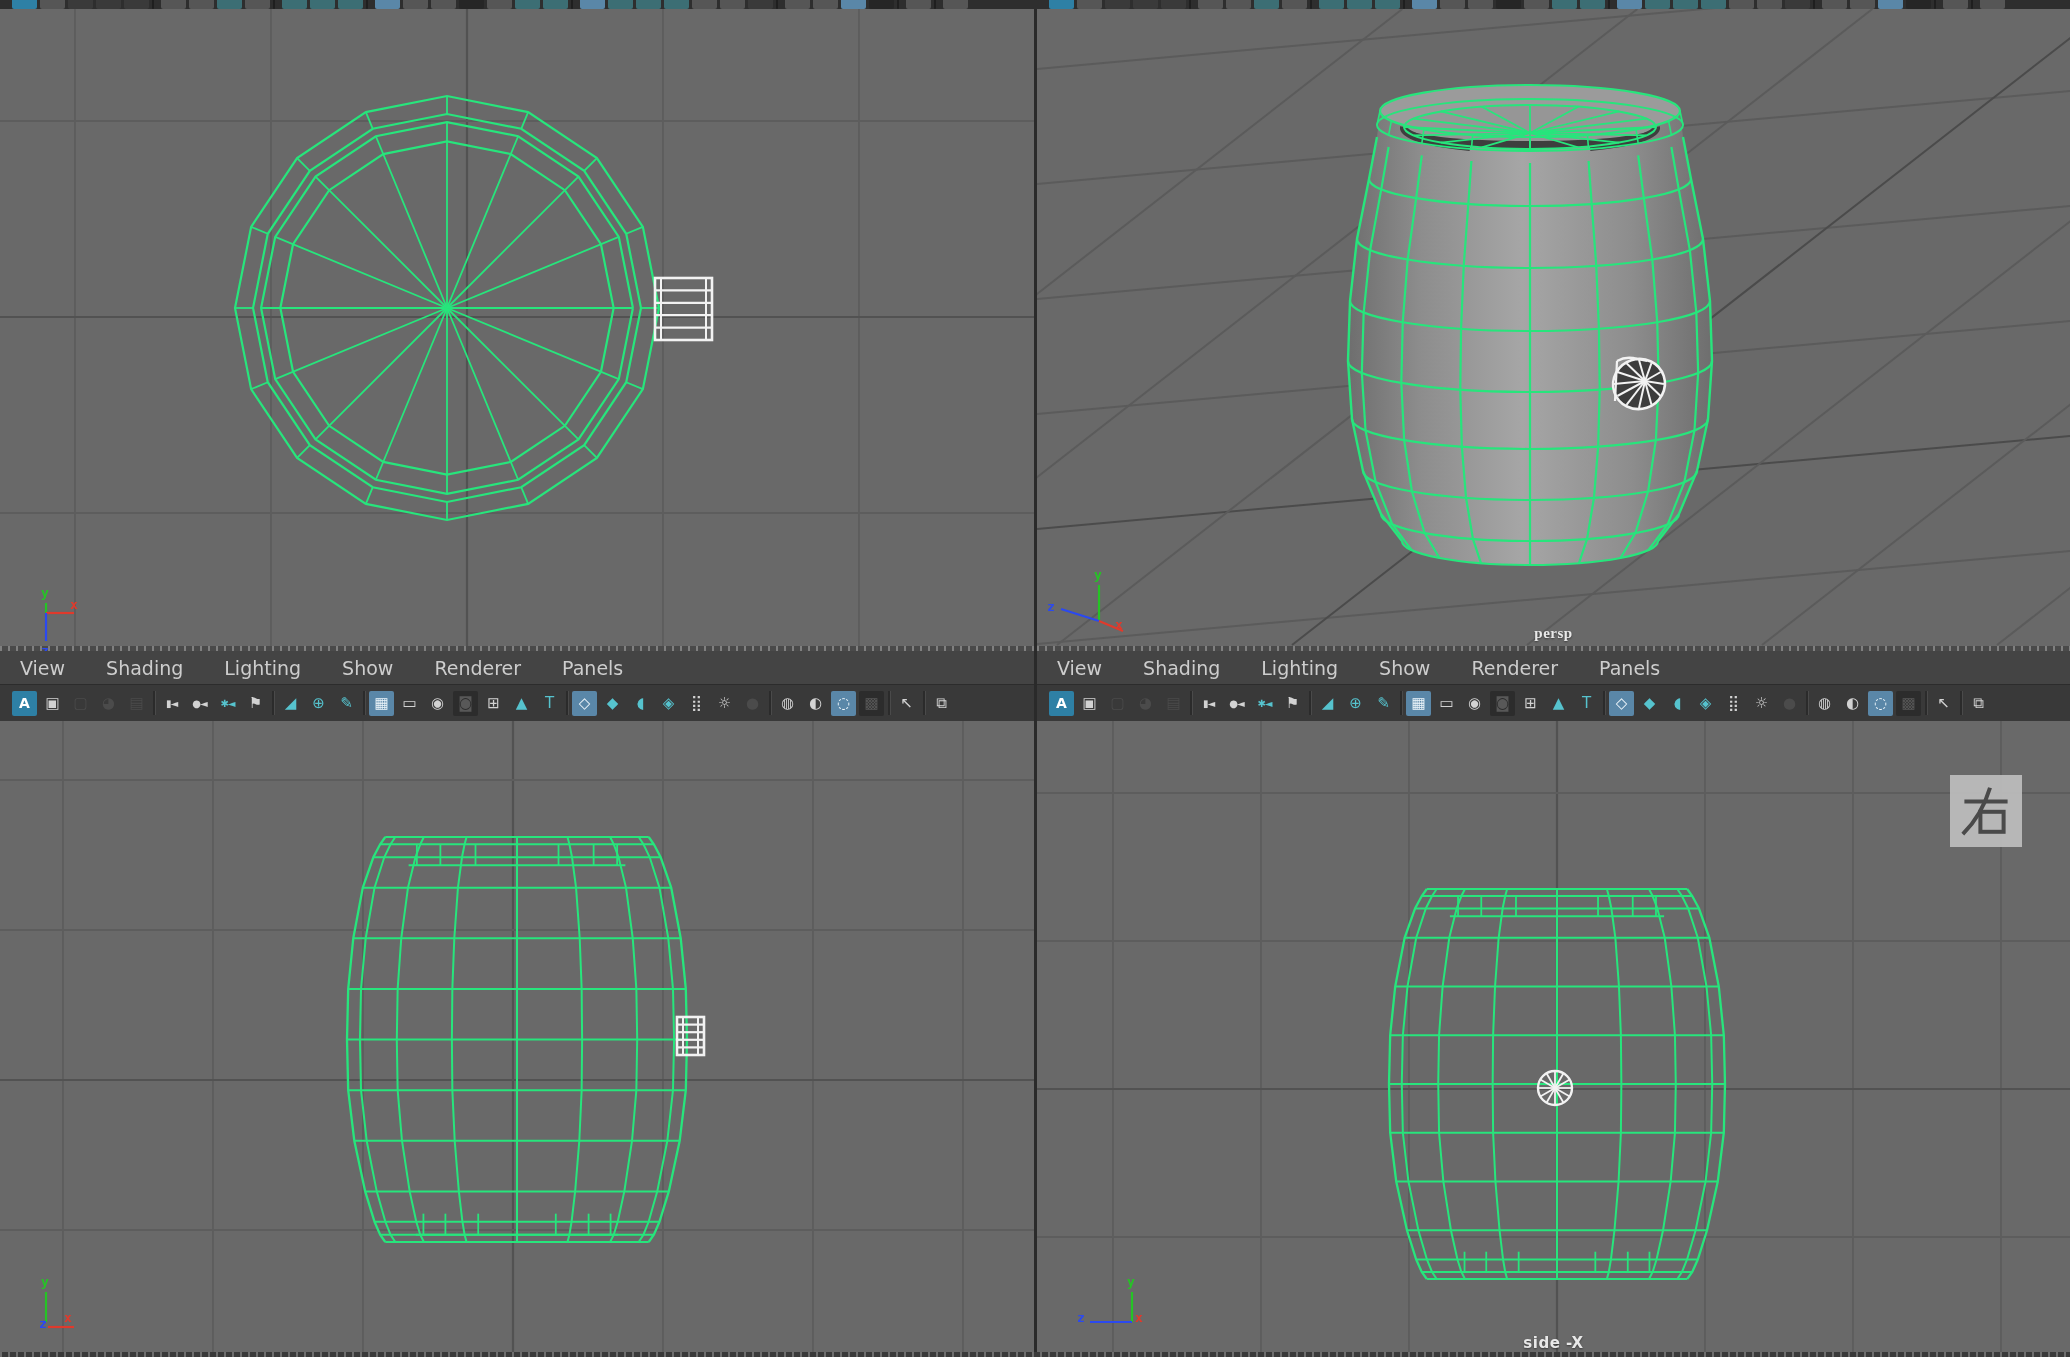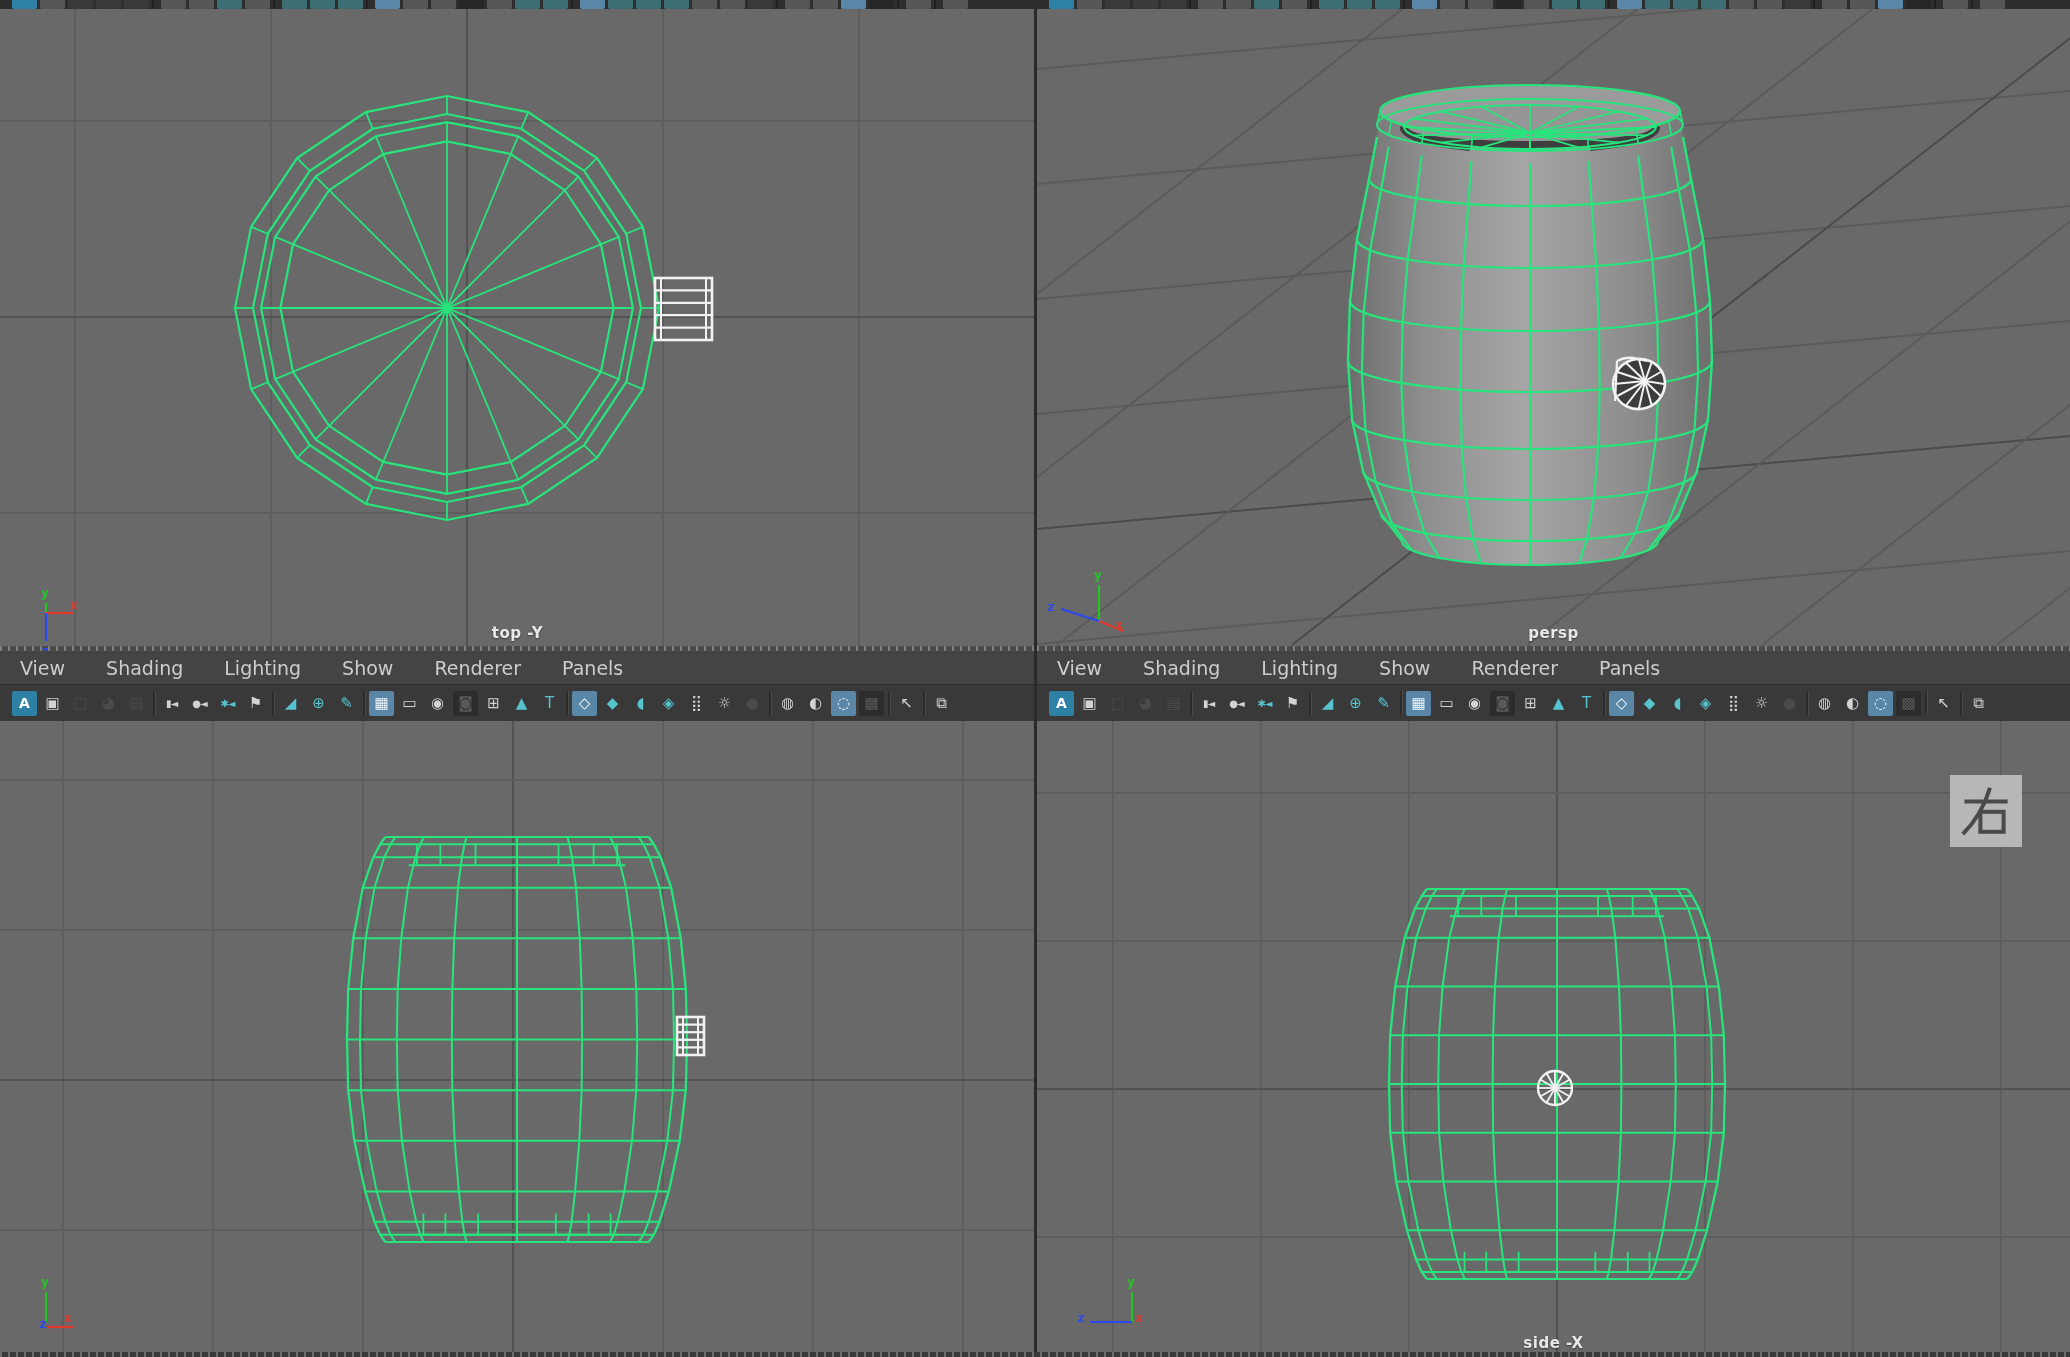--- a/index.html
+++ b/index.html
@@ -182,21 +182,20 @@
         <g>
           <rect x="655" y="269" width="57" height="62" fill="none" stroke="#f2f2f2" stroke-width="2.6"></rect>
           <line x1="655" y1="281.4" x2="712" y2="281.4" stroke="#f2f2f2" stroke-width="2.2"></line>
           <line x1="655" y1="293.8" x2="712" y2="293.8" stroke="#f2f2f2" stroke-width="2.2"></line>
           <line x1="655" y1="306.2" x2="712" y2="306.2" stroke="#f2f2f2" stroke-width="2.2"></line>
           <line x1="655" y1="318.6" x2="712" y2="318.6" stroke="#f2f2f2" stroke-width="2.2"></line>
           <line x1="661" y1="269" x2="661" y2="331" stroke="#f2f2f2" stroke-width="2"></line>
           <line x1="706" y1="269" x2="706" y2="331" stroke="#f2f2f2" stroke-width="2"></line>
         </g>
       </svg>
-      <div class="vp-label" style="bottom: 9px;">top -Y</div>
       <div class="dots"></div>
       <div class="gizmo" style="left: -14px; top: 534px; width: 140px; height: 110px;"><svg width="140" height="110" viewBox="-60 -70 140 110">
           <line x1="0" y1="0" x2="0" y2="-10" stroke="#25c425" stroke-width="2.2"></line>
           <line x1="0" y1="0" x2="28" y2="0" stroke="#e03a2c" stroke-width="2.2"></line>
           <line x1="0" y1="0" x2="0" y2="28" stroke="#2b49f0" stroke-width="2.2"></line>
         </svg><span style="left: 55px; top: 42px; color: rgb(37, 196, 37);">y</span><span style="left: 84px; top: 54px; color: rgb(224, 58, 44);">x</span><span style="left: 55px; top: 100px; color: rgb(43, 73, 240);">z</span></div>
     </div>
   <div class="divider-v" style="left:1034px;top:9px;height:642px;"></div>
   <div class="vp" id="vp-persp" style="left:1037px;top:9px;width:1033px;height:642px;">
       <svg width="1033" height="642" viewBox="0 0 1033 642" class="scene">
@@ -294,21 +293,21 @@
           <line x1="608" y1="372" x2="580.349364905389" y2="363" stroke="#f2f2f2" stroke-width="2"></line>
           <line x1="608" y1="372" x2="589.5" y2="354.2153903091735" stroke="#f2f2f2" stroke-width="2"></line>
           <line x1="608" y1="372" x2="602" y2="351" stroke="#f2f2f2" stroke-width="2"></line>
           <line x1="608" y1="372" x2="614.5" y2="354.2153903091735" stroke="#f2f2f2" stroke-width="2"></line>
           <line x1="608" y1="372" x2="623.650635094611" y2="363" stroke="#f2f2f2" stroke-width="2"></line>
           <path d="M580,352 A24,22 0 0 1 600,350" fill="none" stroke="#f2f2f2" stroke-width="2.4"></path>
           <line x1="580" y1="352" x2="578" y2="392" stroke="#f2f2f2" stroke-width="2.2"></line>
           <line x1="600" y1="350" x2="610" y2="352" stroke="#f2f2f2" stroke-width="2.2"></line>
         </g>
       </svg>
-      <div class="vp-label" style="bottom: 9px;">persp</div>
+      <div class="vp-label" style="bottom: 9px; font-family: Liberation Serif, serif;">persp</div>
       <div class="dots"></div>
       <div class="gizmo" style="left: 2px; top: 542px; width: 140px; height: 110px;"><svg width="140" height="110" viewBox="-60 -70 140 110">
           <line x1="0" y1="0" x2="0" y2="-36" stroke="#25c425" stroke-width="2.2"></line>
           <line x1="0" y1="0" x2="-38" y2="-12" stroke="#2b49f0" stroke-width="2.2"></line>
           <line x1="0" y1="0" x2="24" y2="10" stroke="#e03a2c" stroke-width="2.2"></line>
         </svg><span style="left: 55px; top: 16px; color: rgb(37, 196, 37);">y</span><span style="left: 8px; top: 48px; color: rgb(43, 73, 240);">z</span><span style="left: 76px; top: 66px; color: rgb(224, 58, 44);">x</span></div>
     </div>
 
   <div id="bars-row">
     <div class="panel-bar" id="bar-left" style="left:0;width:1034px;">

